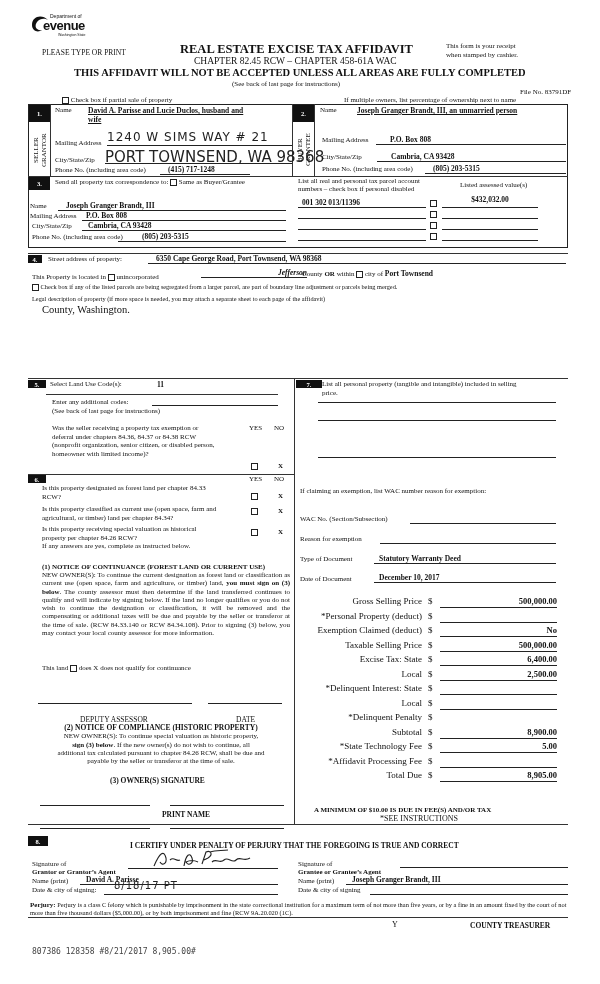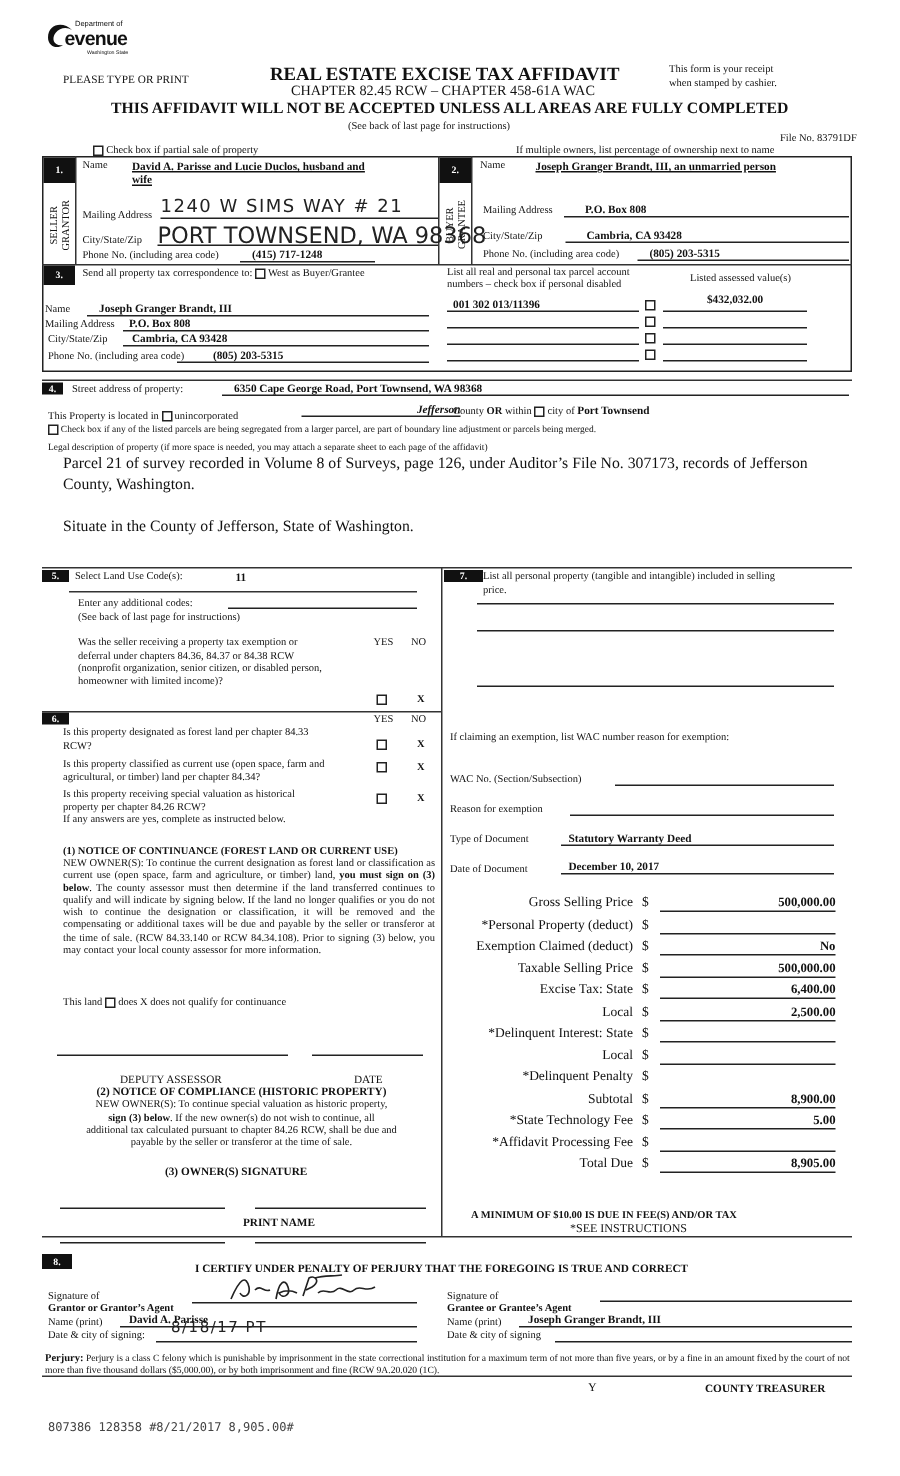--- a/index.html
+++ b/index.html
@@ -77,21 +77,21 @@
 <div class="abs fill ul" style="left:376px;top:135px;width:190px;height:10px;padding-left:14px;">P.O. Box 808</div>
 <div class="abs" style="left:322px;top:153px;">City/State/Zip</div>
 <div class="abs fill ul" style="left:377px;top:152px;width:189px;height:10px;padding-left:14px;">Cambria, CA 93428</div>
 <div class="abs" style="left:322px;top:165px;">Phone No. (including area code)</div>
 <div class="abs fill ul" style="left:425px;top:164px;width:141px;height:10px;padding-left:8px;">(805) 203-5315</div>
 
 <div class="abs secnum" style="left:29px;top:177px;width:21px;height:13px;">3.</div>
 <div class="abs" style="left:55px;top:178px;white-space:nowrap;">
   <span>Send all property tax correspondence to:</span>
   <span class="cb"></span>
-  <span>West as Buyer/Grantee</span>
+  <span>Same as Buyer/Grantee</span>
 </div>
 <div class="abs" style="left:30px;top:202px;">Name</div>
 <div class="abs fill ul" style="left:58px;top:201px;width:228px;height:10px;padding-left:8px;">Joseph Granger Brandt, III</div>
 <div class="abs" style="left:30px;top:212px;">Mailing Address</div>
 <div class="abs fill ul" style="left:82px;top:211px;width:204px;height:10px;padding-left:4px;">P.O. Box 808</div>
 <div class="abs" style="left:32px;top:222px;">City/State/Zip</div>
 <div class="abs fill ul" style="left:82px;top:221px;width:204px;height:10px;padding-left:6px;">Cambria, CA 93428</div>
 <div class="abs" style="left:32px;top:233px;">Phone No. (including area code)</div>
 <div class="abs fill ul" style="left:118px;top:232px;width:168px;height:10px;padding-left:24px;">(805) 203-5315</div>
 
@@ -136,24 +136,22 @@
   <span class="cb"></span>
   <span>city of</span>
   <span class="b" style="font-size:7.5px;">Port Townsend</span>
 </div>
 <div class="abs" style="left:32px;top:283px;white-space:nowrap;font-size:6.3px;">
   <span class="cb"></span>
   <span>Check box if any of the listed parcels are being segregated from a larger parcel, are part of boundary line adjustment or parcels being merged.</span>
 </div>
 <div class="abs" style="left:32px;top:295px;white-space:nowrap;font-size:6.3px;">Legal description of property (if more space is needed, you may attach a separate sheet to each page of the affidavit)</div>
 <div class="abs legal" style="left:42px;top:303px;white-space:nowrap;">
-  <div>Parcel 21 of survey recorded in Volume 8 of Surveys, page 126, under Auditor’s File No. 307173, records of Jefferson</div>
   <div>County, Washington.</div>
   <div style="height:14px;"></div>
-  <div>Situate in the County of Jefferson, State of Washington.</div>
 </div>
 
 <div class="line" style="left:28px;top:378px;width:540px;"></div>
 <div class="vline" style="left:294px;top:378px;height:446px;"></div>
 <div class="line" style="left:28px;top:824px;width:540px;"></div>
 
 <div class="abs secnum" style="left:28px;top:380px;width:18px;height:8px;">5.</div>
 <div class="abs" style="left:50px;top:380px;">Select Land Use Code(s):</div>
 <div class="abs fill" style="left:157px;top:380px;">11</div>
 <div class="line" style="left:46px;top:394px;width:232px;"></div>

